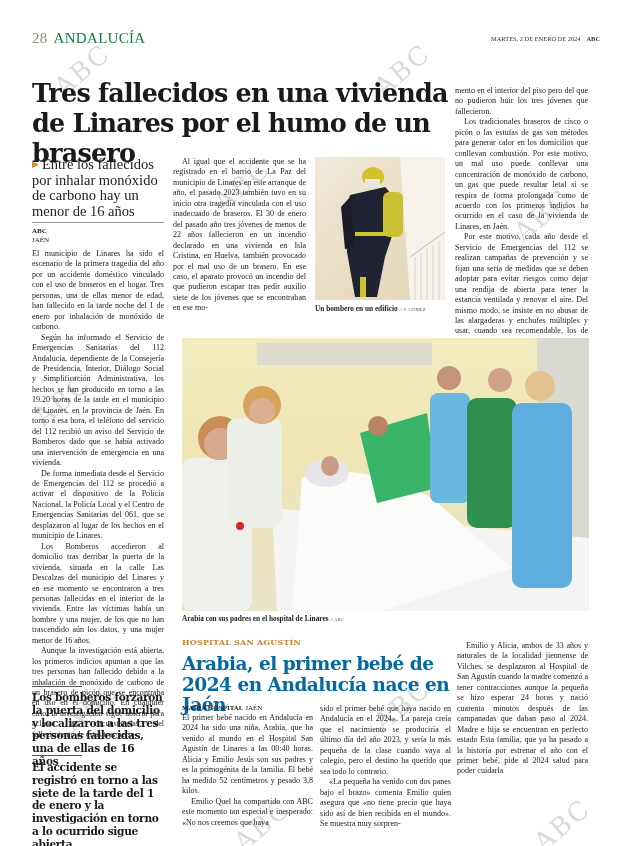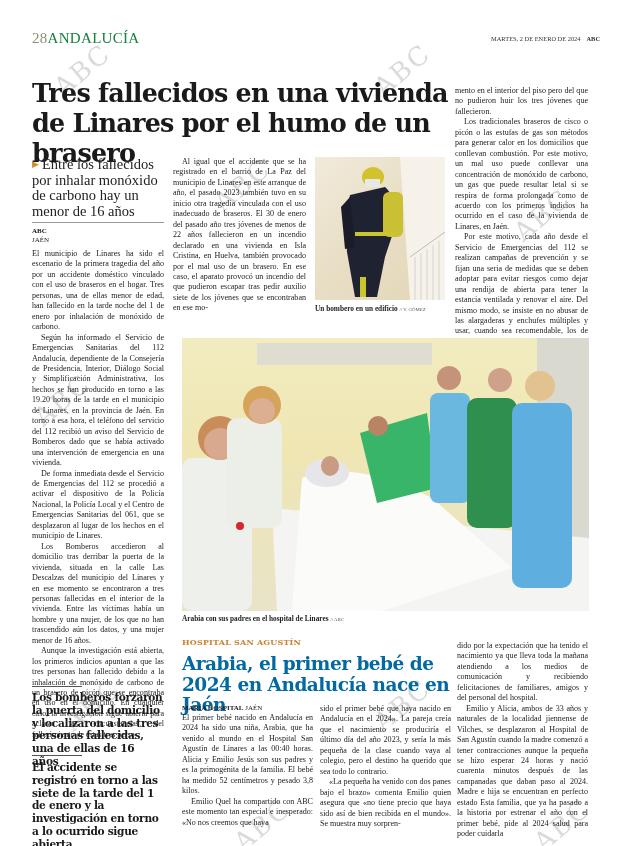--- a/index.html
+++ b/index.html
@@ -1,19 +1,19 @@
 <!DOCTYPE html>
 <html><head>
 <meta charset="utf-8">
 <style>
   html, body { margin:0; padding:0; background:#ffffff; }
   body { width:620px; height:846px; position:relative; overflow:hidden; font-family:"DejaVu Serif", serif; color:#1a1a1a; }
   .abs { position:absolute; }
   .folio { left:32px; top:30px; font-family:"Liberation Serif", serif; font-size:15px; letter-spacing:0.3px; }
-  .folio .num { color:#8a8f74; }
+  .folio .num { color:#8a8f74; margin-right:6px; }
   .folio .sec { color:#15803d;margin-top:24px; }
   .dateline { right:20px; top:35px; font-family:"Liberation Serif", serif; font-size:6.4px; color:#333; }
   .dateline .brand { font-weight:bold; margin-left:6px; }
   .headline { left:32px; top:78px; width:420px; font-family:"DejaVu Serif", serif; font-weight:bold; font-size:25.5px; line-height:30px; letter-spacing:-0.8px; color:#1a1a1a; }
   .subhead { left:32px; top:157px; width:135px; font-family:"Liberation Serif", serif; font-size:14.5px; line-height:15.5px; color:#222; }
   .subhead .tri { color:#d28a2c; font-size:9px; vertical-align:2px; margin-right:3px; }
   .rule { background:#999; height:1px; }
   .byline { font-family:"Liberation Serif", serif; font-size:7px; line-height:9px; }
   .byline b { font-weight:bold; }
   .col { font-family:"Liberation Serif", serif; font-size:8.05px; line-height:10.45px; text-align:justify; hyphens:auto; color:#222; }
@@ -147,15 +147,14 @@
   <p class="first">El primer bebé nacido en Andalucía en 2024 ha sido una niña, Arabia, que ha venido al mundo en el Hospital San Agustín de Linares a las 00:40 horas. Alicia y Emilio Jesús son sus padres y es la primogénita de la familia. El bebé ha medido 52 centímetros y pesado 3,8 kilos.</p>
   <p>Emilio Quel ha compartido con ABC este momento tan especial e inesperado: «No nos creemos que haya</p>
 </div>
 
 <div class="abs col" style="left:320px;top:704px;width:131px;">
   <p class="first">sido el primer bebé que haya nacido en Andalucía en el 2024». La pareja creía que el nacimiento se produciría el último día del año 2023, y sería la más pequeña de la clase cuando vaya al colegio, pero el destino ha querido que sea todo lo contrario.</p>
   <p>«La pequeña ha venido con dos panes bajo el brazo» comenta Emilio quien asegura que «no tiene precio que haya sido así de bien recibida en el mundo». Se muestra muy sorpren-</p>
 </div>
 
 <div class="abs col" style="left:457px;top:641px;width:131px;">
-  <p class="first">dido por la expectación que ha tenido el nacimiento ya que lleva toda la mañana atendiendo a los medios de comunicación y recibiendo felicitaciones de familiares, amigos y del personal del hospital.</p>
   <p>Emilio y Alicia, ambos de 33 años y naturales de la localidad jiennense de Vilches, se desplazaron al Hospital de San Agustín cuando la madre comenzó a tener contracciones aunque la pequeña se hizo esperar 24 horas y nació cuarenta minutos después de las campanadas que daban paso al 2024. Madre e hija se encuentran en perfecto estado Esta familia, que ya ha pasado a la historia por estrenar el año con el primer bebé, pide al 2024 salud para poder cuidarla</p>
 </div>
 
 </body></html>

